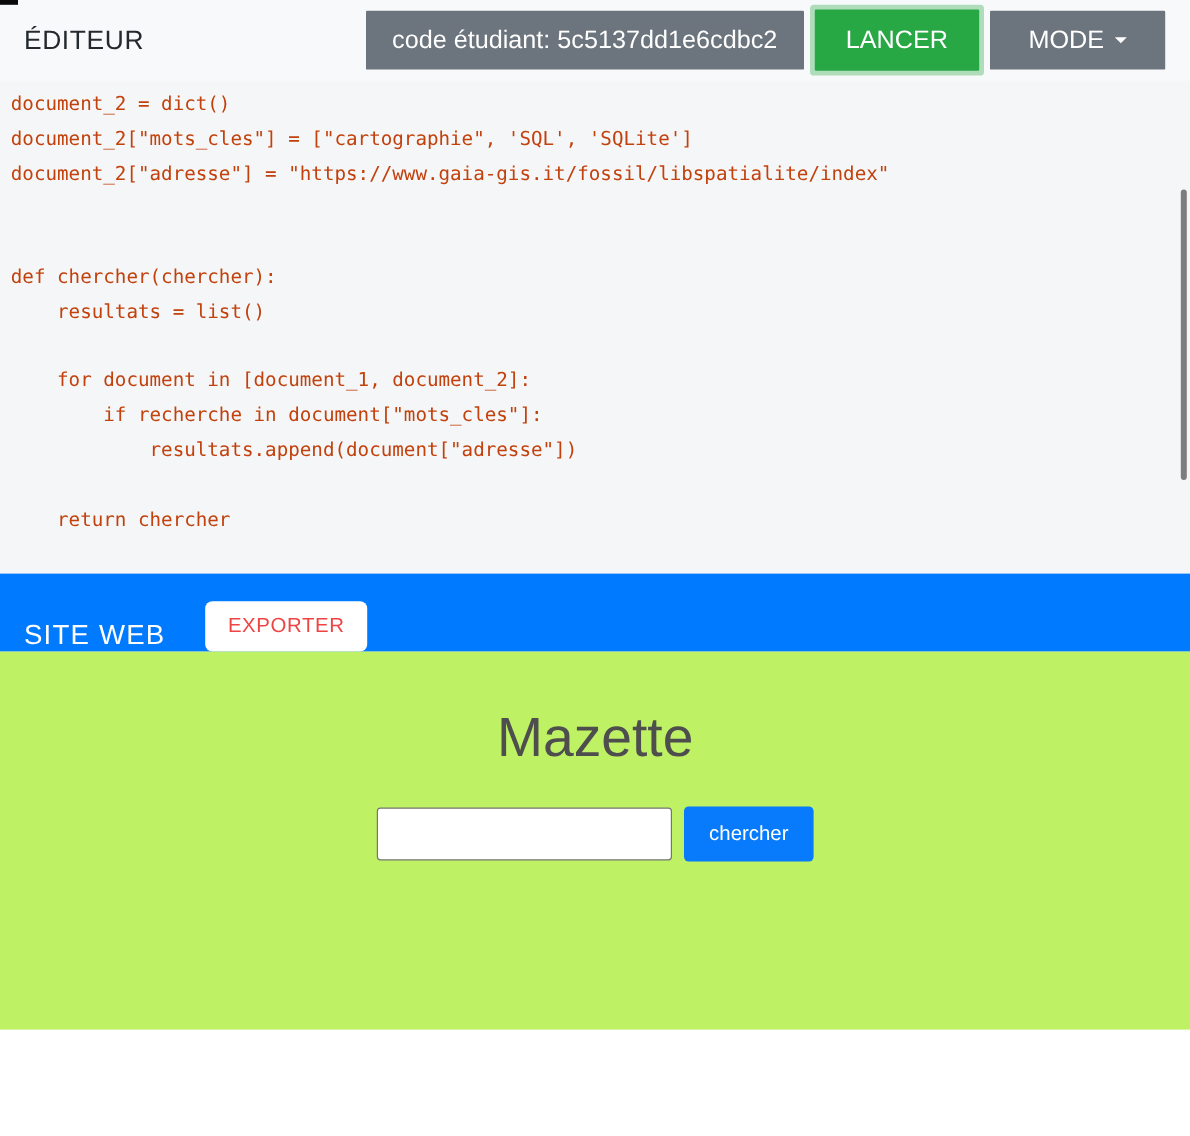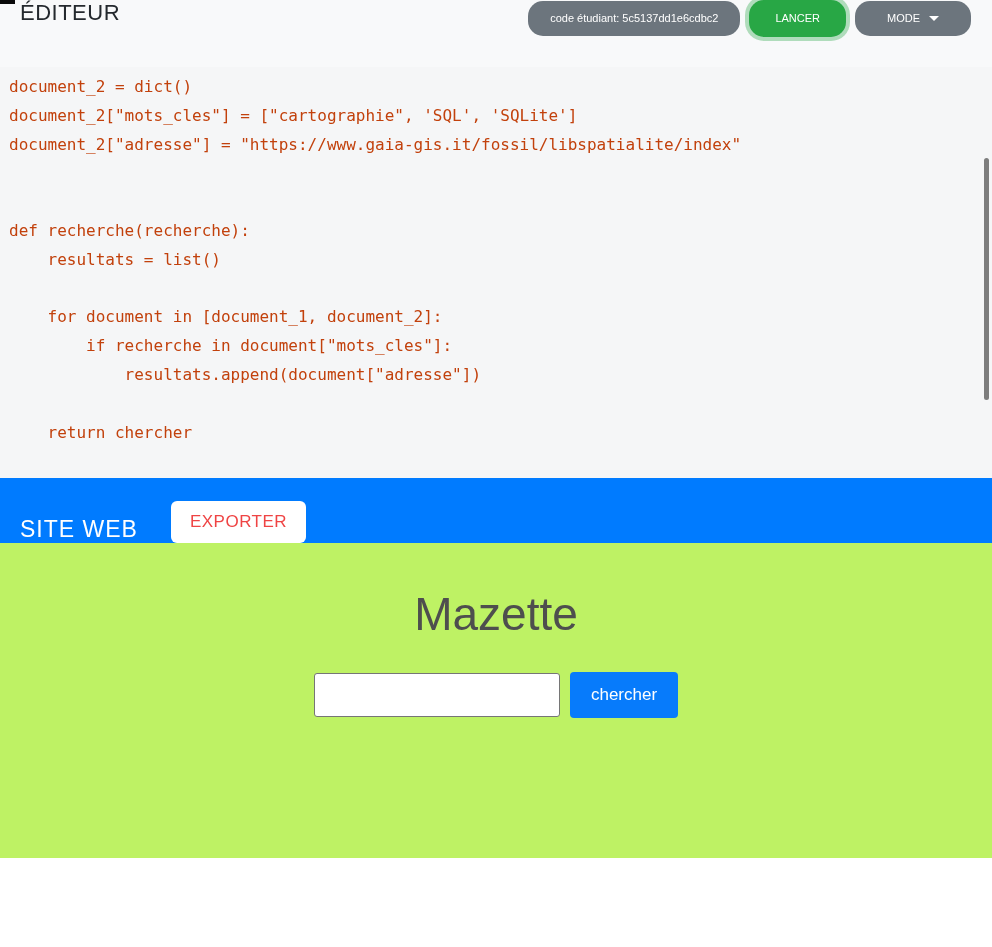--- a/index.html
+++ b/index.html
@@ -10,33 +10,33 @@
   .top-mark {
     position: absolute; left: 0; top: 0; width: 15px; height: 4px;
     background: #0a0a0a;
     z-index: 5;
   }
 
   
   .editor-header {
     position: absolute; left: 0; top: 0; width: 992px; height: 67px;
     background: #f8f9fa;
-    display: flex; align-items: flex-start;
+    display: flex; align-items: center;
     padding: 0 21px 0 20px;
   }
   .brand {
     font-size: 22px; color: #24292e; letter-spacing: 0.5px;
     flex: 0 0 auto;
   }
   .header-spacer { flex: 1 1 auto; }
   .hdr-buttons { display: flex; align-items: center; gap: 9px; }
   .btn {
     font-family: "Liberation Sans", sans-serif;
-    font-size: 11px; line-height: 1.4;
-    border: none; border-radius: 15px;
+    font-size: 21px; line-height: 1.4;
+    border: none; border-radius: 1px;
     padding: 10px 14px;
     cursor: pointer;
     white-space: nowrap;
   }
   .btn-secondary { background: #6c757d; color: #ffffff; }
   .btn-code { padding: 10px 22px; }
   .btn-success {
     background: #28a745; color: #ffffff;
     padding: 11px 26px;
     box-shadow: 0 0 0 4px rgba(40,167,69,0.35);
@@ -138,21 +138,21 @@
   </div>
 </header>
 
 <div class="code-area">
   <div class="code-lines">
     <div class="code-line">document_2 = dict()</div>
     <div class="code-line">document_2["mots_cles"] = ["cartographie", 'SQL', 'SQLite']</div>
     <div class="code-line">document_2["adresse"] = "https://www.gaia-gis.it/fossil/libspatialite/index"</div>
     <div class="code-line"></div>
     <div class="code-line"></div>
-    <div class="code-line">def recherche(recherche):</div>
+    <div class="code-line">def chercher(chercher):</div>
     <div class="code-line">    resultats = list()</div>
     <div class="code-line"></div>
     <div class="code-line">    for document in [document_1, document_2]:</div>
     <div class="code-line">        if recherche in document["mots_cles"]:</div>
     <div class="code-line">            resultats.append(document["adresse"])</div>
     <div class="code-line"></div>
     <div class="code-line">    return chercher</div>
   </div>
   <div class="scrollbar-track">
     <div class="scrollbar-thumb"></div>

